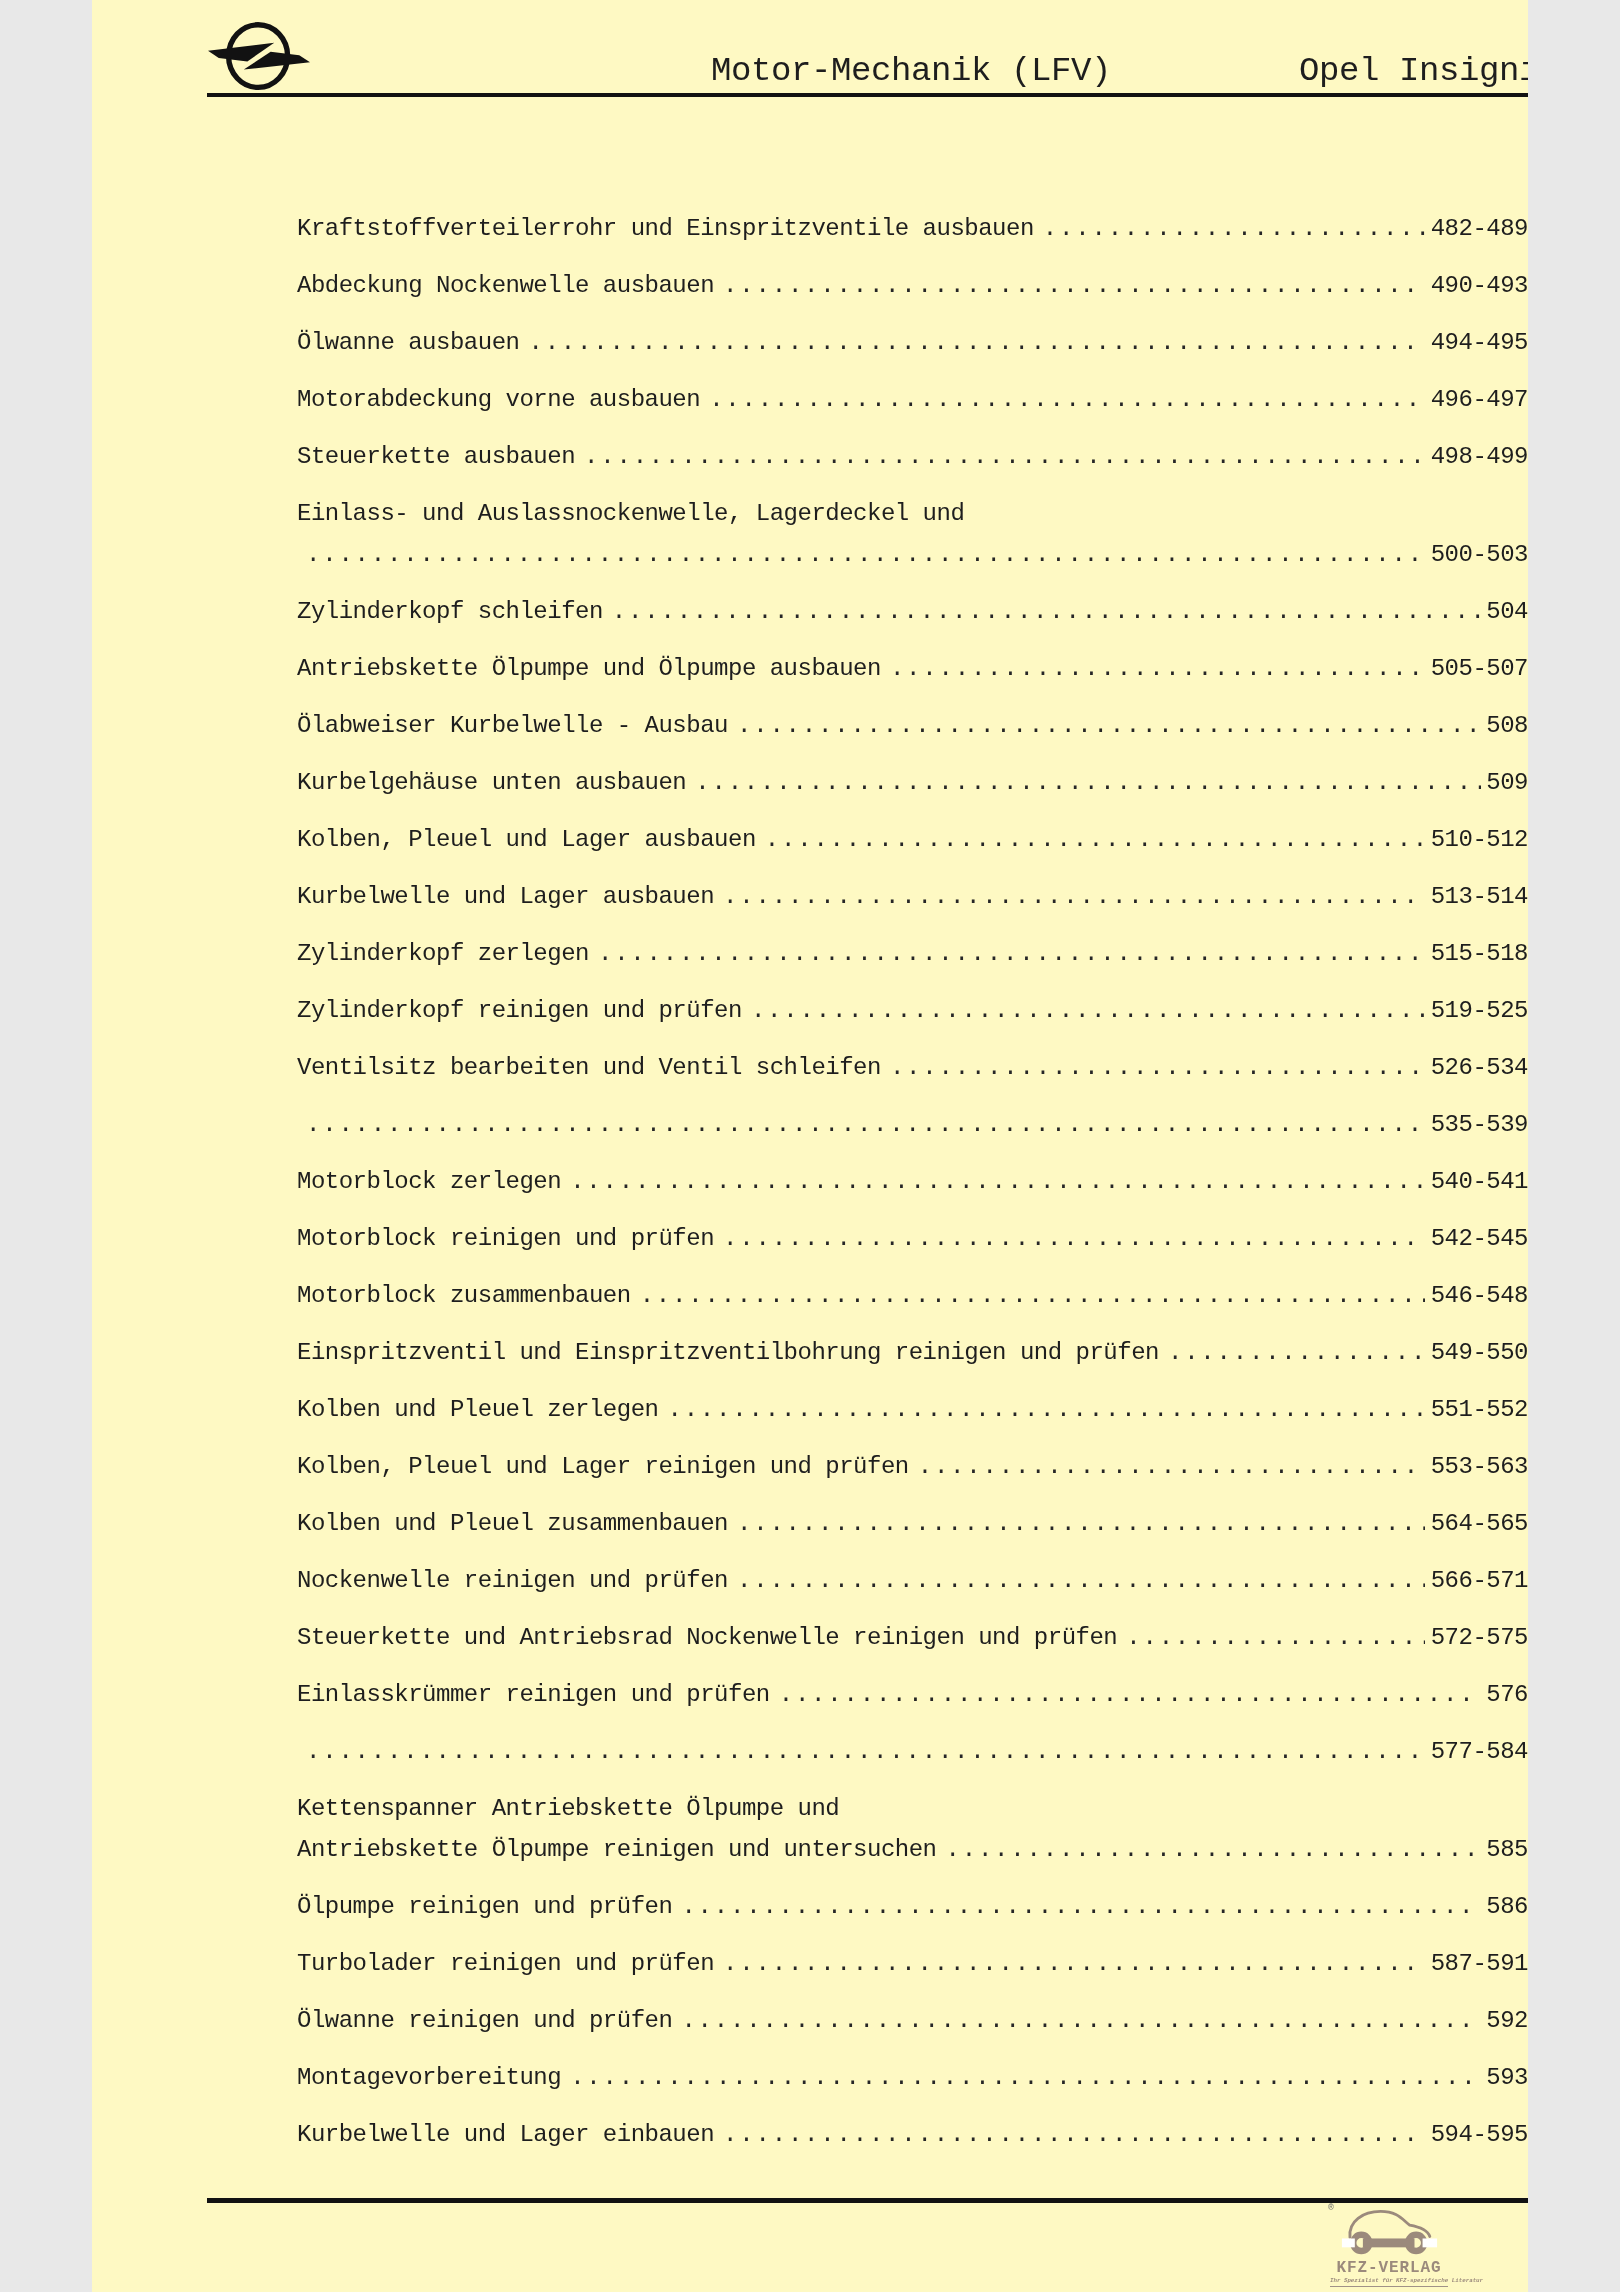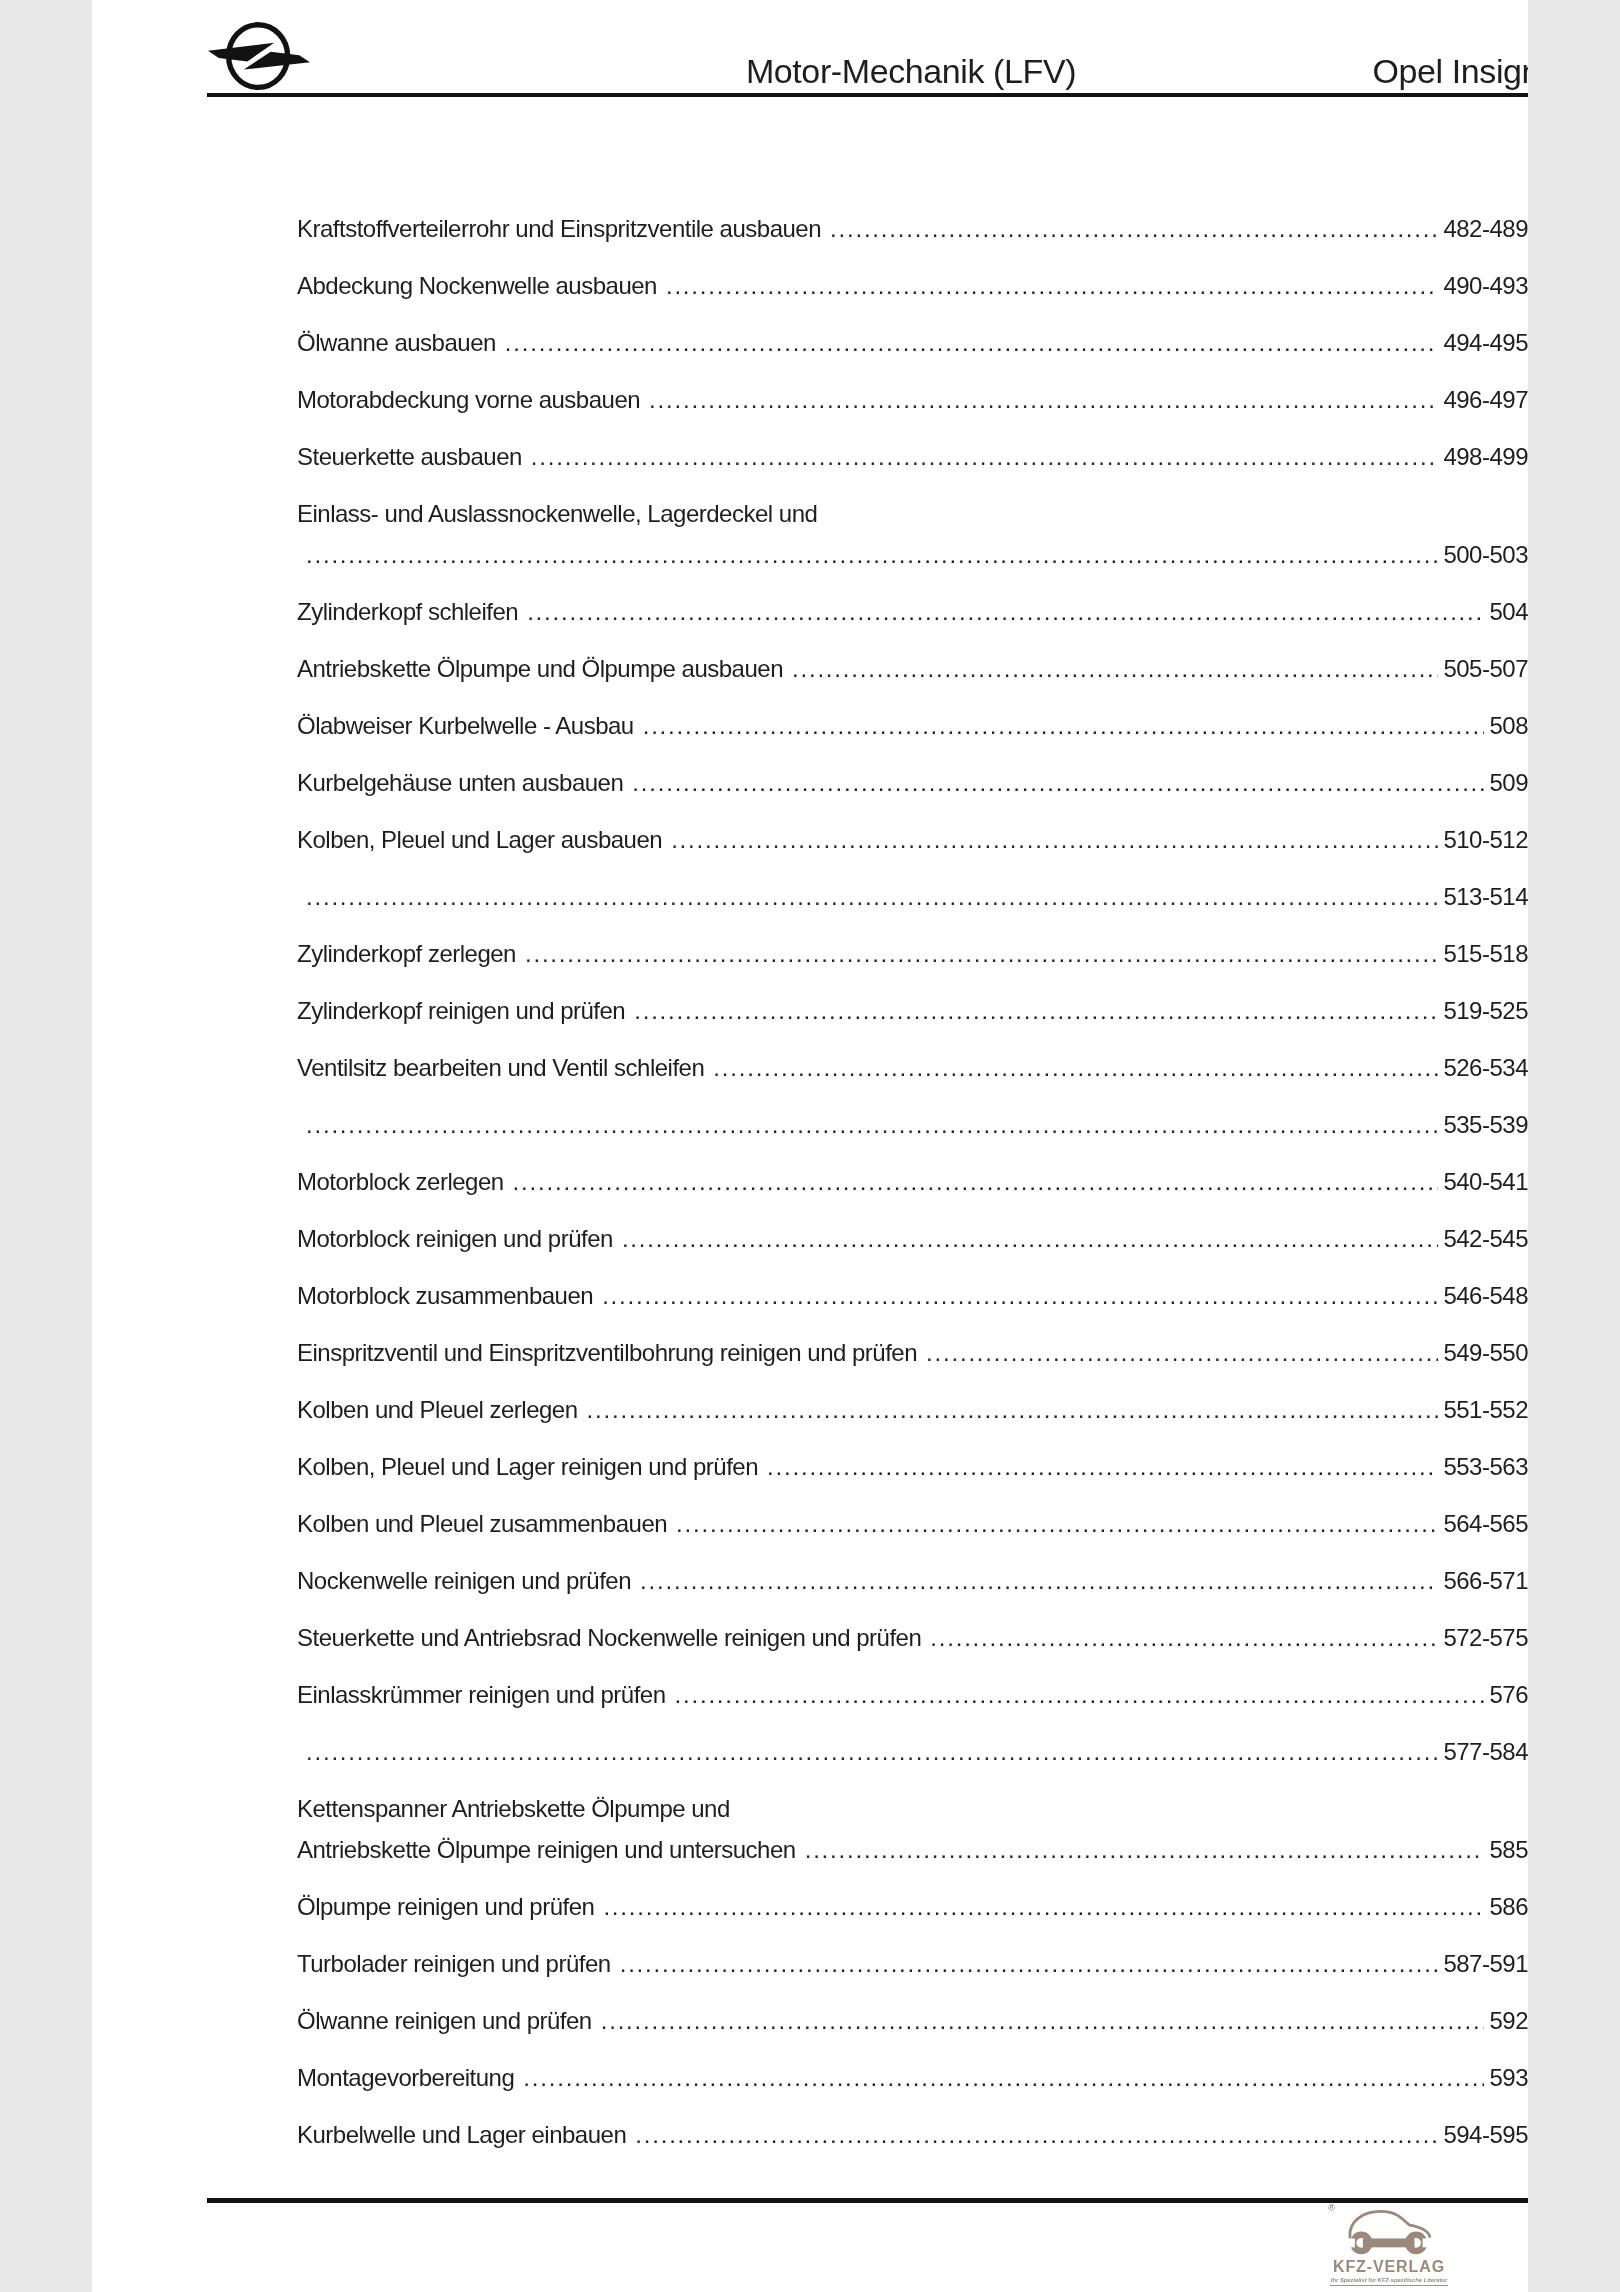--- a/index.html
+++ b/index.html
@@ -2,23 +2,23 @@
 <html lang="de" style="font-size:14.3px"><head>
 <meta charset="utf-8">
 <title>Motor-Mechanik (LFV) – Opel Insignia-B</title>
 <style>
   html, body { margin: 0; padding: 0; background: #e8e8e8; }
   .page {
     position: relative;
     width: 1436px;
     height: 2293px;
     margin: 0 auto;
-    background: #ffffff;
+    background: #fef9c3;
     color: #1e1e1e;
-    font-family: Liberation Sans, sans-serif;
+    font-family: Liberation Mono, monospace;
     overflow: hidden;
   }
 
   
   .opel-logo { position: absolute; left: 116px; top: 21.5px; }
   .header-titles { position: absolute; left: 115px; top: 52px; width: 1408px; height: 39px; }
   .doc-title {
     width: 100%; text-align: center;
     font-size: 34px; line-height: 39px; letter-spacing: -0.4px;
   }
@@ -186,20 +186,21 @@
         <div class="row">
           <span class="label">Kolben, Pleuel und Lager ausbauen</span>
           <span class="dots">..........................................................................................................................................................................</span>
           <span class="pages">510-512</span>
         </div>
       </div>
 
       <div class="toc-entry">
 
         <div class="row">
+          <span class="label">Kurbelwelle und Lager ausbauen</span>
           <span class="dots">..........................................................................................................................................................................</span>
           <span class="pages">513-514</span>
         </div>
       </div>
 
       <div class="toc-entry">
 
         <div class="row">
           <span class="label">Zylinderkopf zerlegen</span>
           <span class="dots">..........................................................................................................................................................................</span>

